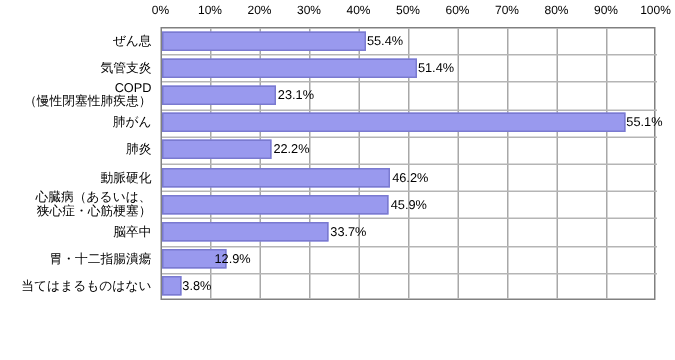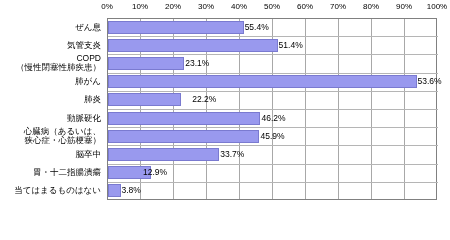--- a/index.html
+++ b/index.html
@@ -145,26 +145,26 @@
       </div>
       <div class="row" style="top: 54.4px;">
         <div class="cat-label" style="top: 0.0999999px;">COPD
 （慢性閉塞性肺疾患）</div>
         <div class="bar" style="width: 76.23px; top: 2.6px;"></div>
         <div class="bar-value" style="left: 185.23px; top: 2.6px;">23.1%</div>
       </div>
       <div class="row" style="top: 72.6px;">
         <div class="cat-label" style="top: 4.6px;">肺がん</div>
         <div class="bar" style="width: 308.55px; top: 2.6px;"></div>
-        <div class="bar-value" style="left: 417.55px; top: 2.6px;">53.6%</div>
+        <div class="bar-value" style="left: 417.55px; top: 2.6px;">55.1%</div>
       </div>
       <div class="row" style="top: 90.8px;">
         <div class="cat-label" style="top: 4.6px;">肺炎</div>
         <div class="bar" style="width: 73.26px; top: 2.6px;"></div>
-        <div class="bar-value" style="left: 182.26px; top: 2.6px; padding-left: 10px;">22.2%</div>
+        <div class="bar-value" style="left: 182.26px; top: 2.6px;">22.2%</div>
       </div>
       <div class="row" style="top: 109px;">
         <div class="cat-label" style="top: 4.6px;">動脈硬化</div>
         <div class="bar" style="width: 152.46px; top: 2.6px;"></div>
         <div class="bar-value" style="left: 261.46px; top: 2.6px;">46.2%</div>
       </div>
       <div class="row" style="top: 127.2px;">
         <div class="cat-label" style="top: 0.0999999px;">心臓病（あるいは、
 狭心症・心筋梗塞）</div>
         <div class="bar" style="width: 151.47px; top: 2.6px;"></div>

